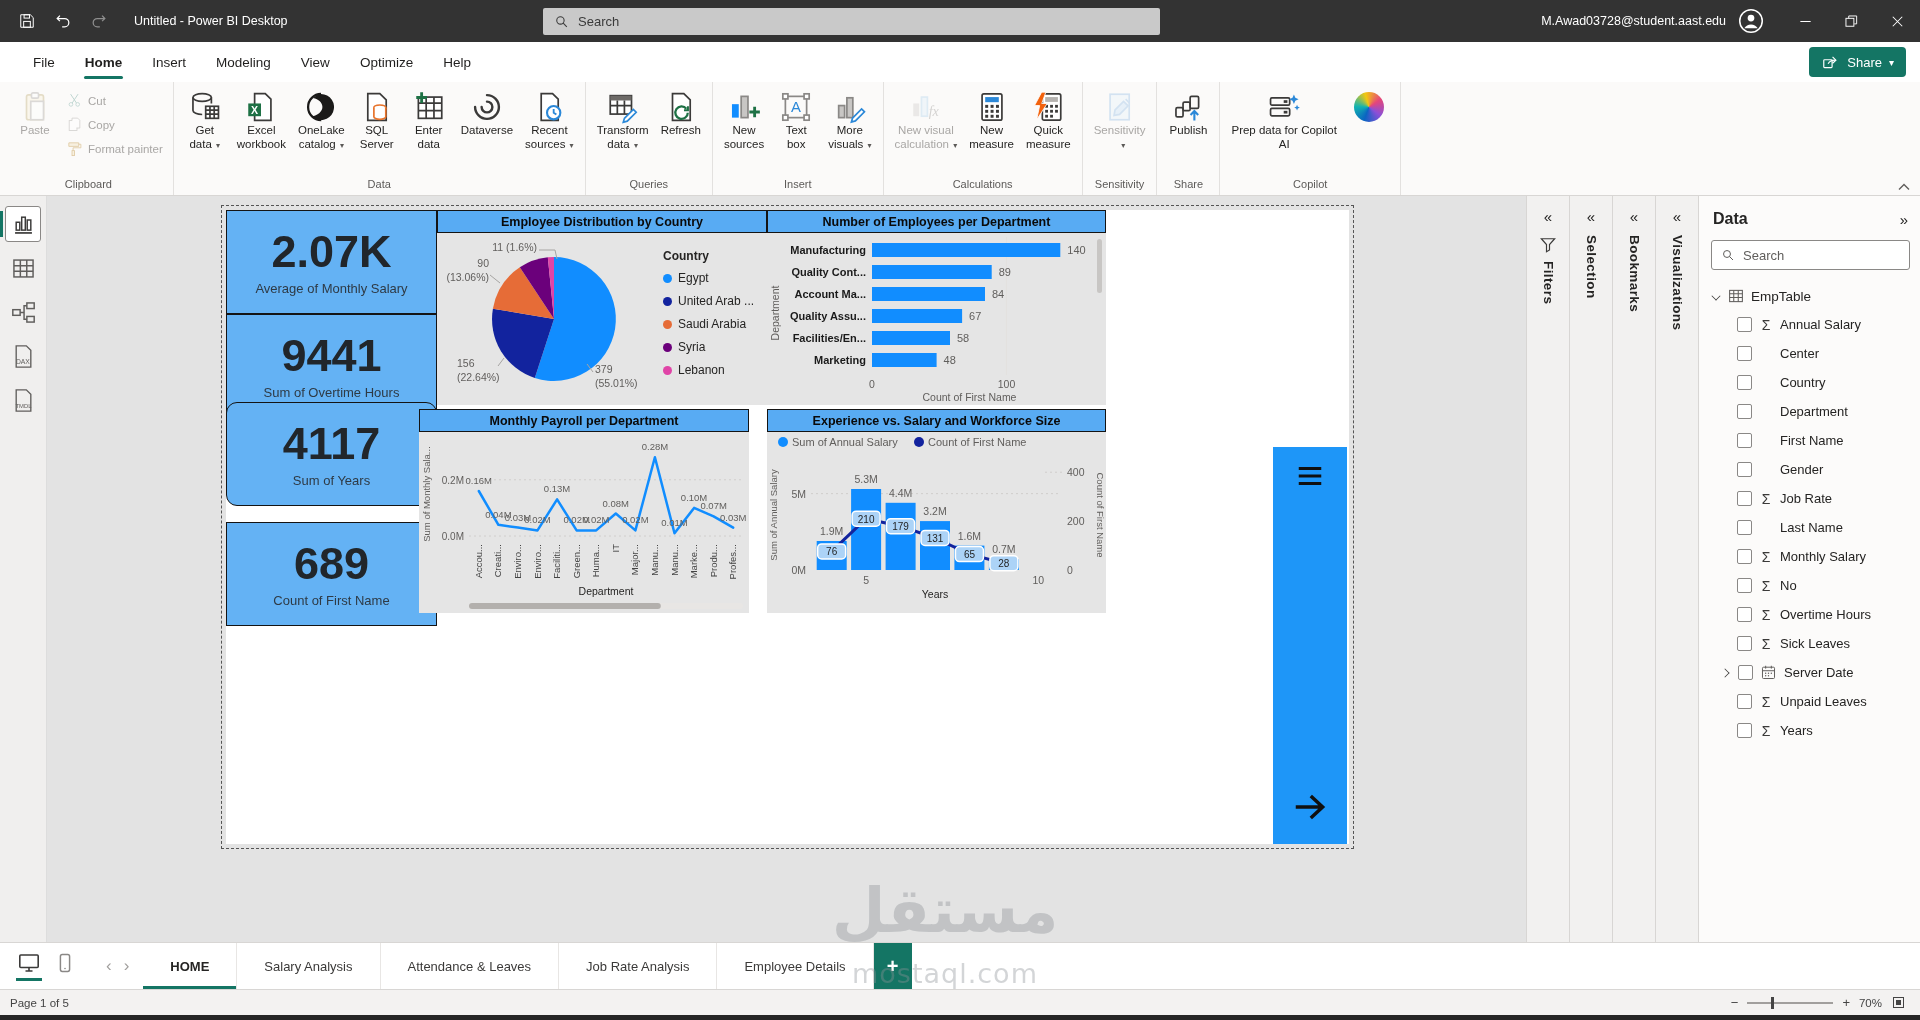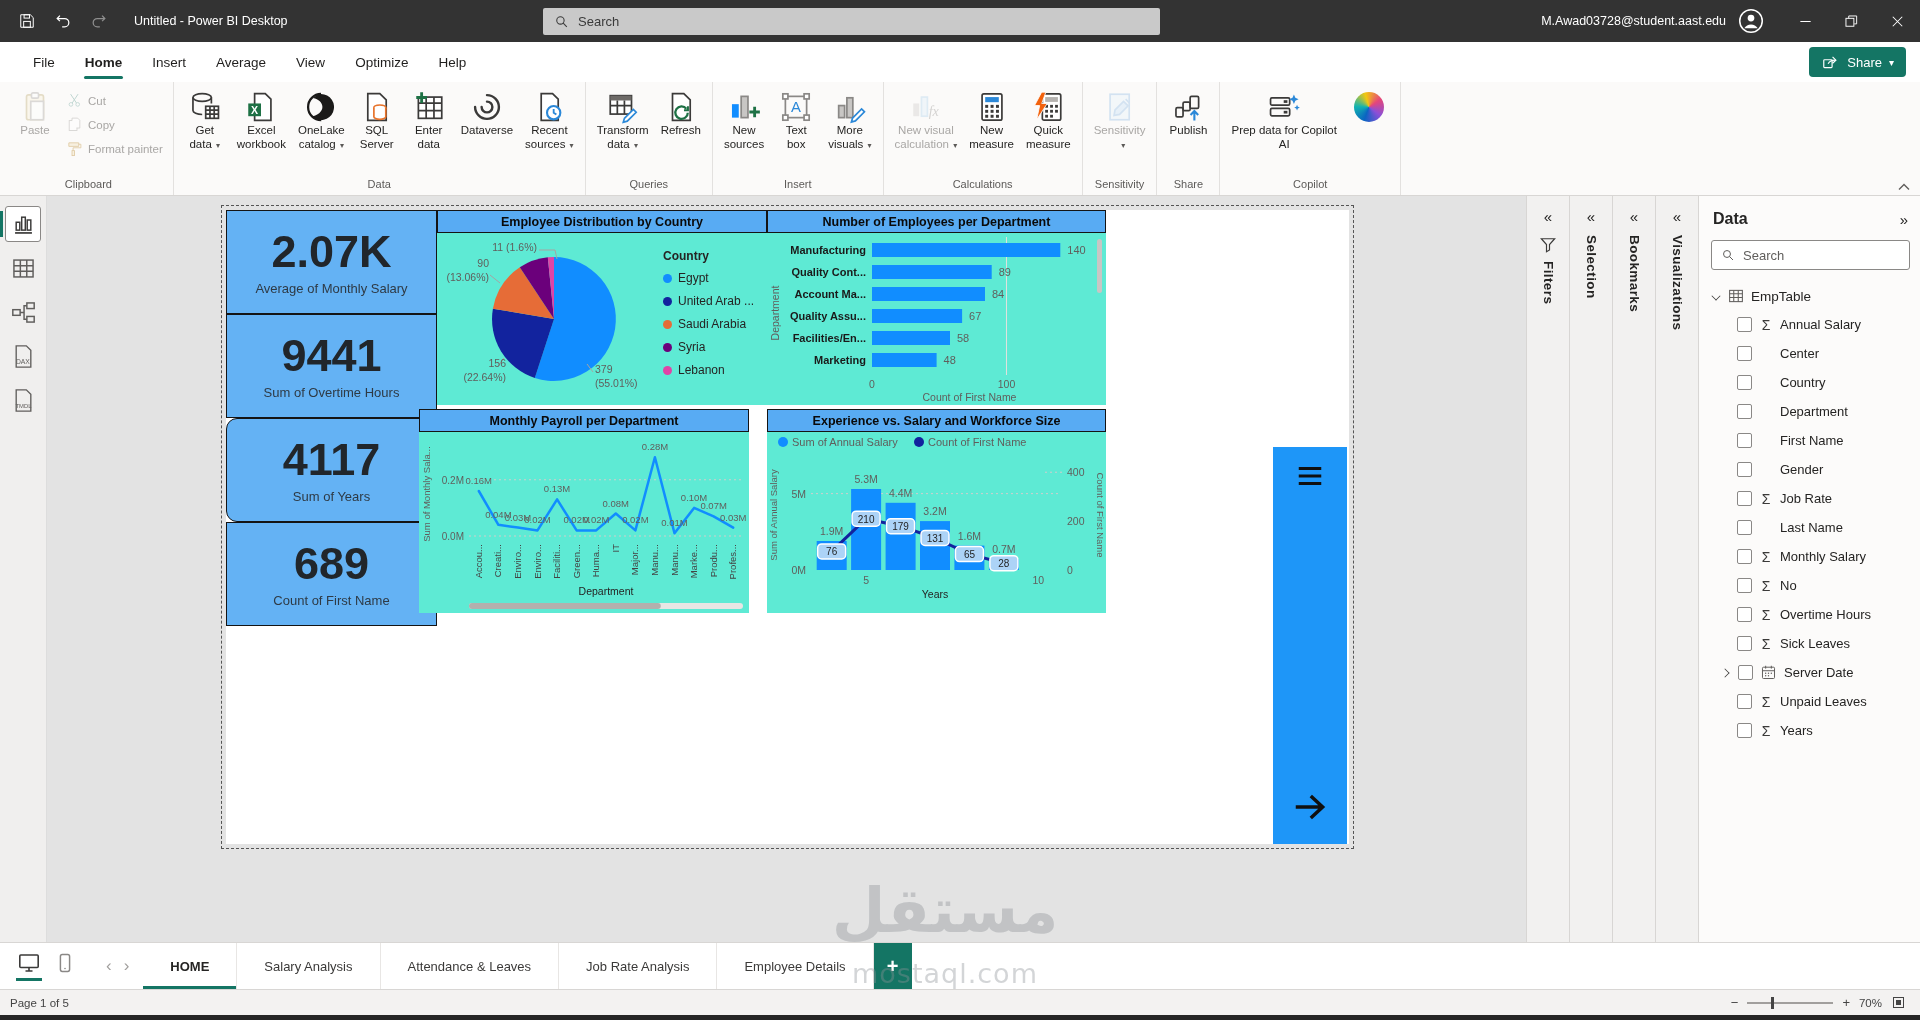--- a/index.html
+++ b/index.html
@@ -58,21 +58,21 @@
 
   .canvas { flex:1; position:relative; background:#e3e3e3; overflow:hidden; }
   .report-page { position:absolute; left:179px; top:14px; width:1123px; height:634px; background:#fff; }
   .page-dashed { position:absolute; left:-5px; top:-5px; right:-5px; bottom:-5px; border:1px dashed #555; pointer-events:none; }
 
   .kpi-card { position:absolute; left:0; width:211px; height:104px; background:#64b2f4; border:1.5px solid #141414;
     display:flex; flex-direction:column; align-items:center; justify-content:center; cursor:pointer; }
   .kpi-value { font-size:45px; font-weight:600; color:#21262b; line-height:1; }
   .kpi-label { font-size:13px; color:#2e3a45; margin-top:7px; }
 
-  .visual { position:absolute; background:#5eead4; cursor:pointer; }
+  .visual { position:absolute; background:#e5e5e5; cursor:pointer; }
   .vtitle { height:23px; background:#58abf3; border:1.5px solid #141414; display:flex; align-items:center; justify-content:center;
     font-size:12.5px; font-weight:bold; color:#0a0a0a; }
   .vbody { position:relative; }
 
   .pie-callout { position:absolute; font-size:10.5px; color:#605e5c; line-height:1.3; }
   .pie-legend { position:absolute; left:226px; top:16px; }
   .pie-legend-title { font-size:12px; font-weight:bold; color:#252423; margin-bottom:8px; }
   .pl-item { display:flex; align-items:center; gap:6px; margin-bottom:9px; }
   .pl-dot { width:9px; height:9px; border-radius:50%; }
   .pl-txt { font-size:12px; color:#252423; white-space:nowrap; }
@@ -190,21 +190,21 @@
             <path d="M6 6l12 12M18 6L6 18" stroke="#fff" stroke-width="1.3"></path>
           </svg>
         </span>
     </div>
   </header>
 
   <nav class="menubar" id="menubar">
       <div class="menu-item">File</div>
       <div class="menu-item active">Home</div>
       <div class="menu-item">Insert</div>
-      <div class="menu-item">Average</div>
+      <div class="menu-item">Modeling</div>
       <div class="menu-item">View</div>
       <div class="menu-item">Optimize</div>
       <div class="menu-item">Help</div>
       <div class="share-btn">
         <span>
           <svg width="19" height="19" viewBox="0 0 24 24" fill="none" stroke-width="1.2">
             <rect x="3.5" y="8.5" width="10.5" height="10" rx="1" stroke="#fff" stroke-width="1.5"></rect>
             <path d="M9 13.5c1.8-3.3 5-4.6 9-4.6" stroke="#fff" stroke-width="1.5"></path>
             <path d="M14.6 4.8L18.8 9l-4.2 4" stroke="#fff" stroke-width="1.5"></path>
           </svg>
@@ -584,21 +584,21 @@
       <div class="report-page" id="reportPage">
         <div class="page-dashed"></div>
       <div class="kpi-card" style="top: 0px;">
             <div class="kpi-value">2.07K</div>
             <div class="kpi-label">Average of Monthly Salary</div>
           </div>
           <div class="kpi-card" style="top: 104px;">
             <div class="kpi-value">9441</div>
             <div class="kpi-label">Sum of Overtime Hours</div>
           </div>
-          <div class="kpi-card" style="top: 208px; border-radius: 11px;">
+          <div class="kpi-card" style="top: 192px; border-radius: 11px;">
             <div class="kpi-value">4117</div>
             <div class="kpi-label">Sum of Years</div>
           </div>
           <div class="kpi-card" style="top: 312px;">
             <div class="kpi-value">689</div>
             <div class="kpi-label">Count of First Name</div>
           </div>
           <div class="visual" style="left: 211px; top: 0px; width: 330px; height: 195px;">
             <div class="vtitle">Employee Distribution by Country</div>
             <div class="vbody" style="height: 172px;">
@@ -613,21 +613,21 @@
                 <polyline points="61,133 67,125" fill="none" stroke="#a6a4a2" stroke-width="1"></polyline>
                 <polyline points="156,139 150,131" fill="none" stroke="#a6a4a2" stroke-width="1"></polyline>
               </svg>
               <div class="pie-callout" style="left: 34px; top: 8px; width: 66px; text-align: right;">
                 <div>11 (1.6%)</div>
               </div>
               <div class="pie-callout" style="left: -4px; top: 24px; width: 56px; text-align: right;">
                 <div>90</div>
                 <div>(13.06%)</div>
               </div>
-              <div class="pie-callout" style="left: 13px; top: 124px; width: 56px; text-align: right;">
+              <div class="pie-callout" style="left: 20px; top: 124px; width: 56px; ">
                 <div>156</div>
                 <div>(22.64%)</div>
               </div>
               <div class="pie-callout" style="left: 158px; top: 130px; width: 70px; text-align: left;">
                 <div>379</div>
                 <div>(55.01%)</div>
               </div>
               <div class="pie-legend">
                 <div class="pie-legend-title">Country</div>
                 <div class="pl-item">

